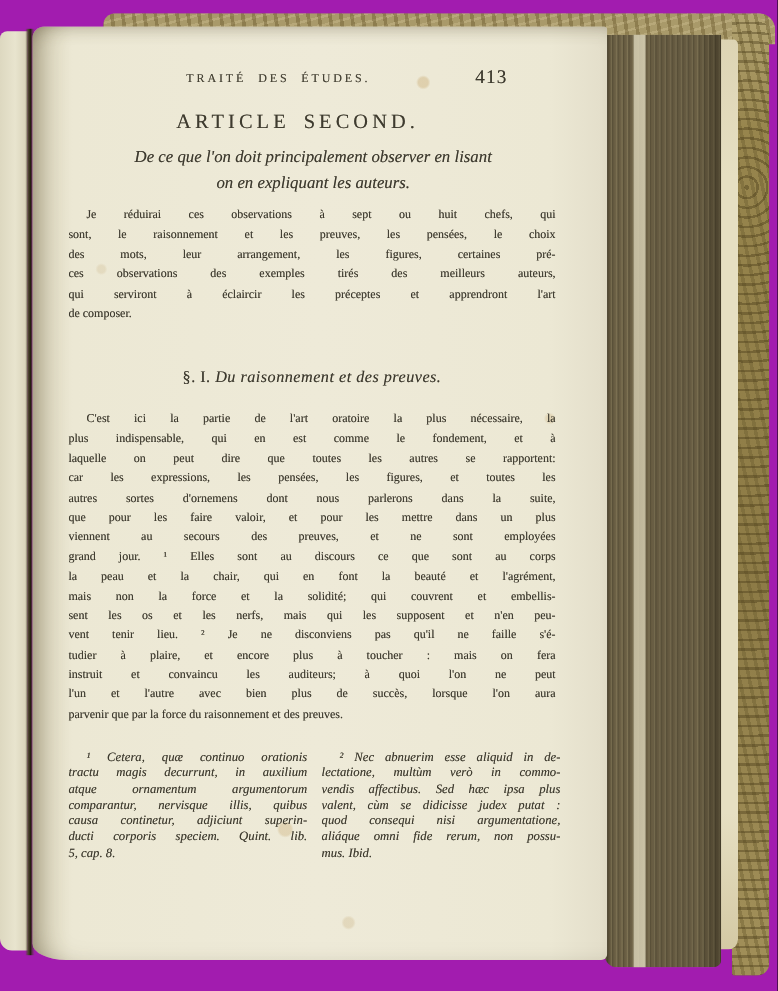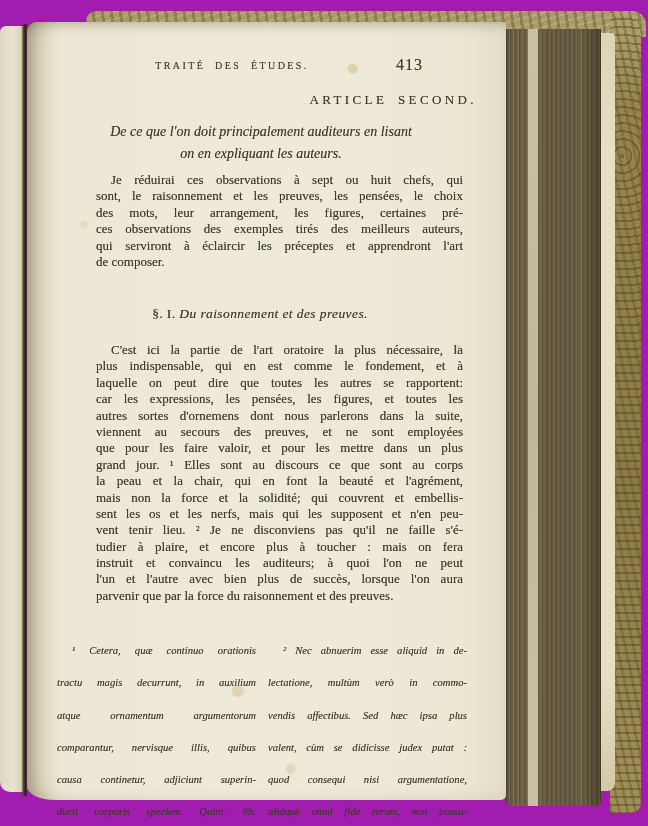--- a/index.html
+++ b/index.html
@@ -58,36 +58,36 @@
       linear-gradient(180deg,#e6e1ca,#ece8d4 4%,#ece8d4 96%,#e2dcc2);
     box-shadow:inset 16px 0 24px -14px rgba(70,58,32,.55), inset 0 10px 16px -12px rgba(90,78,46,.45);
     border-radius:10px 3px 5px 28px / 10px 3px 5px 14px;
     color:#3c392e;}
 
   
   .runhead-row{position:absolute;top:34px;left:30px;width:406px;height:24px;}
   .runhead{position:absolute;left:0;right:0;top:4px;text-align:center;transform:translateX(-28px);
     font-size:10px;letter-spacing:2.4px;word-spacing:5px;color:#444134;}
   .folio{position:absolute;right:40px;top:0;font-size:16px;letter-spacing:1px;color:#3c392e;margin-left:28px;}
-  .article-heading{position:absolute;top:70px;left:44px;width:406px;text-align:right;
-    font-size:13px;letter-spacing:3.4px;word-spacing:4px;color:#3e3b2f;}
+  .article-heading{position:absolute;top:70px;left:18px;width:406px;text-align:center;
+    font-size:17px;letter-spacing:3.4px;word-spacing:4px;color:#3e3b2f;}
   .subtitle{position:absolute;top:99px;left:14px;width:440px;font-style:italic;font-size:14px;}
   .subtitle .tline{height:22px;line-height:22px;}
   .para1{position:absolute;top:150px;left:30px;width:406px;}
   .para2{position:absolute;top:320px;left:30px;width:406px;}
-  .para .tline{height:16.4px;line-height:16.4px;font-size:13px;overflow:hidden;
-    text-align:justify;text-align-last:justify;margin-left:39px;}
+  .para .tline{height:16.4px;line-height:16.4px;font-size:10px;overflow:hidden;
+    text-align:justify;text-align-last:justify;}
   .para .tline.last{text-align-last:left;}
   .section-heading{position:absolute;top:284px;left:30px;width:406px;text-align:center;
     font-size:13.5px;color:#3c392e;letter-spacing:.4px;}
   .section-heading .it{font-style:italic;}
   .footnotes{position:absolute;top:603px;left:30px;width:410px;display:flex;gap:12px;}
   .fn-col{flex:1;font-style:italic;}
   .fn-col .tline{height:13.3px;line-height:13.3px;font-size:10.6px;overflow:hidden;
-    text-align:justify;text-align-last:justify;margin-top:19px;}
+    text-align:justify;text-align-last:justify;}
   .fn-col .tline.last{text-align-last:left;}
   .tline.indent{text-indent:15px;}
   .center-lines .tline{text-align:center;text-align-last:center;}
   .page *{text-shadow:0 0 .5px rgba(60,55,40,.55);}
 </style>
 </head>
 <body>
 
 <div class="stage">
 
@@ -106,21 +106,21 @@
   <div class="page">
 
     <div class="runhead-row">
       <span class="runhead">TRAITÉ DES ÉTUDES.</span>
       <span class="folio">413</span>
     </div>
 
     <div class="article-heading">ARTICLE SECOND.</div>
 
     <div class="subtitle center-lines">
-        <div class="tline">De ce que l'on doit principalement auditeurs en lisant</div>
+        <div class="tline">De ce que l'on doit principalement observer en lisant</div>
         <div class="tline last">on en expliquant les auteurs.</div>
       </div>
 
     <div class="para para1">
         <div class="tline indent">Je réduirai ces observations à sept ou huit chefs, qui</div>
         <div class="tline">sont, le raisonnement et les preuves, les pensées, le choix</div>
         <div class="tline">des mots, leur arrangement, les figures, certaines pré-</div>
         <div class="tline">ces observations des exemples tirés des meilleurs auteurs,</div>
         <div class="tline">qui serviront à éclaircir les préceptes et apprendront l'art</div>
         <div class="tline last">de composer.</div>
@@ -130,22 +130,22 @@
       <span>§. I.</span>
       <span class="it">Du raisonnement et des preuves.</span>
     </div>
 
     <div class="para para2">
         <div class="tline indent">C'est ici la partie de l'art oratoire la plus nécessaire, la</div>
         <div class="tline">plus indispensable, qui en est comme le fondement, et à</div>
         <div class="tline">laquelle on peut dire que toutes les autres se rapportent:</div>
         <div class="tline">car les expressions, les pensées, les figures, et toutes les</div>
         <div class="tline">autres sortes d'ornemens dont nous parlerons dans la suite,</div>
+        <div class="tline">que pour les faire valoir, et pour les mettre dans un plus</div>
         <div class="tline">viennent au secours des preuves, et ne sont employées</div>
-        <div class="tline">que pour les faire valoir, et pour les mettre dans un plus</div>
         <div class="tline">grand jour. ¹ Elles sont au discours ce que sont au corps</div>
         <div class="tline">la peau et la chair, qui en font la beauté et l'agrément,</div>
         <div class="tline">mais non la force et la solidité; qui couvrent et embellis-</div>
         <div class="tline">sent les os et les nerfs, mais qui les supposent et n'en peu-</div>
         <div class="tline">vent tenir lieu. ² Je ne disconviens pas qu'il ne faille s'é-</div>
         <div class="tline">tudier à plaire, et encore plus à toucher : mais on fera</div>
         <div class="tline">instruit et convaincu les auditeurs; à quoi l'on ne peut</div>
         <div class="tline">l'un et l'autre avec bien plus de succès, lorsque l'on aura</div>
         <div class="tline last">parvenir que par la force du raisonnement et des preuves.</div>
       </div>

